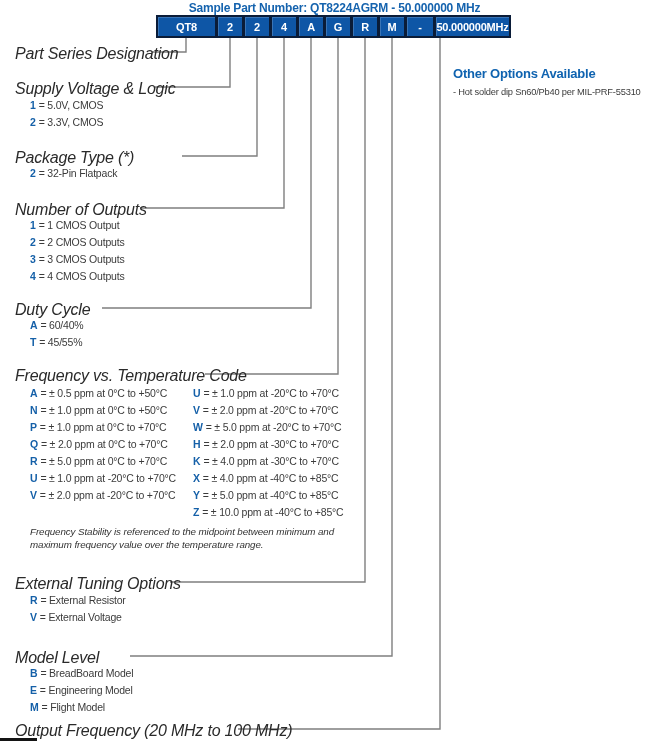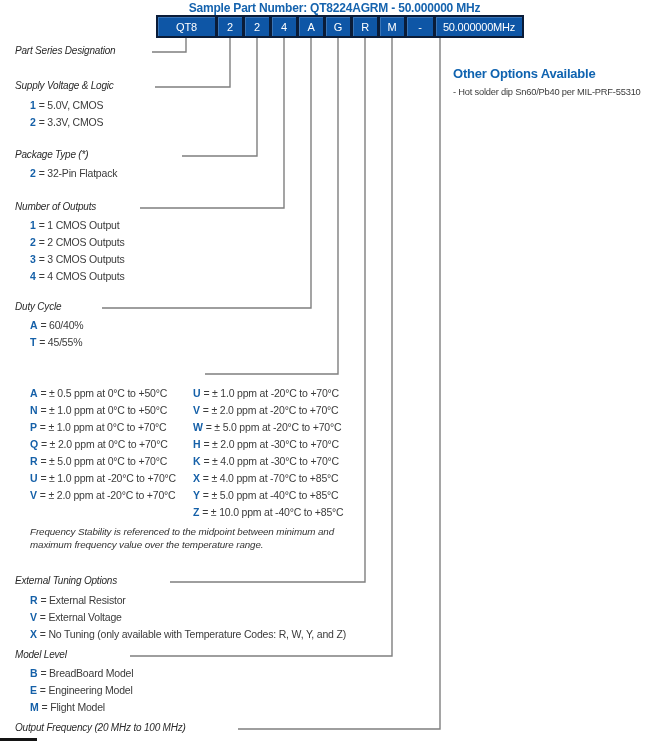--- a/index.html
+++ b/index.html
@@ -9,31 +9,31 @@
   .sample-title{
     position:absolute;left:156px;top:1px;width:357px;text-align:center;
     font-size:12px;font-weight:bold;color:#1563ae;letter-spacing:-0.2px;
   }
 
   .pn-table{
     position:absolute;left:156px;top:15px;height:23px;box-sizing:border-box;
     display:flex;align-items:stretch;background:#0a1c38;border:2px solid #0a1c38;gap:3px;
   }
   .pn-cell{
-    background:#0e56a6;color:#ffffff;font-weight:normal;font-size:11px;
+    background:#0e56a6;color:#ffffff;font-weight:bold;font-size:11px;
     display:flex;align-items:center;justify-content:center;letter-spacing:-0.2px;
     box-shadow:inset 1px 1px 0 rgba(255,255,255,0.18);
   }
-  .w-qt8{width:57px}.w-sm{width:24px}.w-dash{width:26px}.w-mhz{width:86px}
+  .w-qt8{width:57px}.w-sm{width:24px}.w-dash{width:26px}.w-mhz{width:73px}
 
   svg.connectors{position:absolute;left:0;top:0;pointer-events:none;}
   svg.connectors polyline{fill:none;stroke:#7f7f7f;stroke-width:1.4;}
 
   .sec-title{
-    position:absolute;left:15px;font-style:italic;font-size:10px;color:#2a2a2a;
+    position:absolute;left:15px;font-style:italic;font-size:16px;color:#2a2a2a;
     letter-spacing:-0.2px;white-space:nowrap;
   }
   .opt{
     position:absolute;left:30px;font-size:10.5px;color:#3b3b3b;
     letter-spacing:-0.2px;white-space:nowrap;
   }
   .opt .code{color:#1560a8;font-weight:bold;margin-right:3px;}
   .opt.rcol{left:193px;}
 
   .note{
@@ -97,43 +97,43 @@
   <div class="sec-title" style="top:201px">Number of Outputs</div>
   <div class="opt" style="top:219px"><span class="code">1</span><span>= 1 CMOS Output</span></div>
   <div class="opt" style="top:236px"><span class="code">2</span><span>= 2 CMOS Outputs</span></div>
   <div class="opt" style="top:253px"><span class="code">3</span><span>= 3 CMOS Outputs</span></div>
   <div class="opt" style="top:270px"><span class="code">4</span><span>= 4 CMOS Outputs</span></div>
 
   <div class="sec-title" style="top:301px">Duty Cycle</div>
   <div class="opt" style="top:319px"><span class="code">A</span><span>= 60/40%</span></div>
   <div class="opt" style="top:336px"><span class="code">T</span><span>= 45/55%</span></div>
 
+  <div class="sec-title" style="top:367px">Frequency vs. Temperature Code</div>
   <div class="opt" style="top:387px"><span class="code">A</span><span>= ± 0.5 ppm at 0°C to +50°C</span></div>
   <div class="opt" style="top:404px"><span class="code">N</span><span>= ± 1.0 ppm at 0°C to +50°C</span></div>
   <div class="opt" style="top:421px"><span class="code">P</span><span>= ± 1.0 ppm at 0°C to +70°C</span></div>
   <div class="opt" style="top:438px"><span class="code">Q</span><span>= ± 2.0 ppm at 0°C to +70°C</span></div>
   <div class="opt" style="top:455px"><span class="code">R</span><span>= ± 5.0 ppm at 0°C to +70°C</span></div>
   <div class="opt" style="top:472px"><span class="code">U</span><span>= ± 1.0 ppm at -20°C to +70°C</span></div>
   <div class="opt" style="top:489px"><span class="code">V</span><span>= ± 2.0 ppm at -20°C to +70°C</span></div>
 
   <div class="opt rcol" style="top:387px"><span class="code">U</span><span>= ± 1.0 ppm at -20°C to +70°C</span></div>
   <div class="opt rcol" style="top:404px"><span class="code">V</span><span>= ± 2.0 ppm at -20°C to +70°C</span></div>
   <div class="opt rcol" style="top:421px"><span class="code">W</span><span>= ± 5.0 ppm at -20°C to +70°C</span></div>
   <div class="opt rcol" style="top:438px"><span class="code">H</span><span>= ± 2.0 ppm at -30°C to +70°C</span></div>
   <div class="opt rcol" style="top:455px"><span class="code">K</span><span>= ± 4.0 ppm at -30°C to +70°C</span></div>
-  <div class="opt rcol" style="top:472px"><span class="code">X</span><span>= ± 4.0 ppm at -70°C to +85°C</span></div>
+  <div class="opt rcol" style="top:472px"><span class="code">X</span><span>= ± 4.0 ppm at -40°C to +85°C</span></div>
   <div class="opt rcol" style="top:489px"><span class="code">Y</span><span>= ± 5.0 ppm at -40°C to +85°C</span></div>
   <div class="opt rcol" style="top:506px"><span class="code">Z</span><span>= ± 10.0 ppm at -40°C to +85°C</span></div>
 
   <div class="note wrap" style="top:525px">Frequency Stability is referenced to the midpoint between minimum and maximum frequency value over the temperature range.</div>
 
   <div class="sec-title" style="top:575px">External Tuning Options</div>
   <div class="opt" style="top:594px"><span class="code">R</span><span>= External Resistor</span></div>
   <div class="opt" style="top:611px"><span class="code">V</span><span>= External Voltage</span></div>
-  <div class="opt" style="top:628px"><span class="code">X</span><span>= No Tuning (only available with Temperature Codes: R, W, Y, and Z)</span></div>
 
   <div class="sec-title" style="top:649px">Model Level</div>
   <div class="opt" style="top:667px"><span class="code">B</span><span>= BreadBoard Model</span></div>
   <div class="opt" style="top:684px"><span class="code">E</span><span>= Engineering Model</span></div>
   <div class="opt" style="top:701px"><span class="code">M</span><span>= Flight Model</span></div>
 
   <div class="sec-title" style="top:722px">Output Frequency (20 MHz to 100 MHz)</div>
 
   <div class="other-title">Other Options Available</div>
   <div class="other-item">- Hot solder dip Sn60/Pb40 per MIL-PRF-55310</div>

